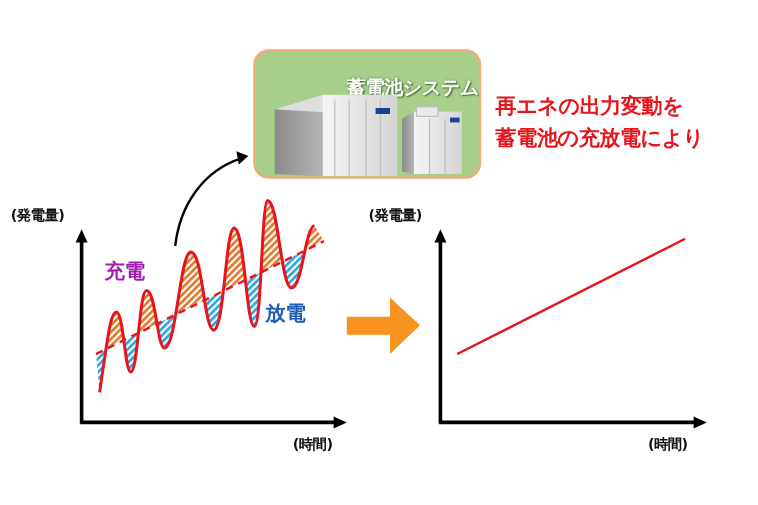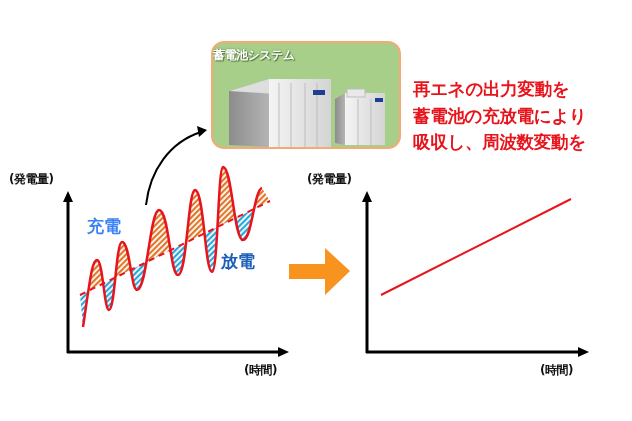--- a/index.html
+++ b/index.html
@@ -6,24 +6,24 @@
   body { width: 632px; height: 421px; position: relative; overflow: hidden;
          font-family: "DejaVu Sans", sans-serif; }
   .abs { position: absolute; }
   .axis-label { font-size: 12px; color: #111; white-space: nowrap; letter-spacing: -0.5px; font-weight: bold; }
   .msg { left: 413px; top: 48px; width: 215px; font-size: 17.5px; line-height: 26.5px;
          font-weight: bold; color: #e8141c; letter-spacing: -0.3px; margin-top: 28px; }
   .msg div { white-space: nowrap; }
   .system-box { left: 211px; top: 41px; width: 186px; height: 104px;
                 background: #a7cf8a; border: 2px solid #f4a977; border-radius: 13px;
                 box-sizing: content-box; overflow: hidden; }
-  .system-title { position: absolute; left: 0; right: 0; top: 4px; text-align: left;
-                  font-size: 12px; font-weight: bold; color: #ffffff;
+  .system-title { position: absolute; left: 0; right: 0; top: 20px; text-align: right;
+                  font-size: 16px; font-weight: bold; color: #ffffff;
                   text-shadow: 0 0 2px #5c7f45, 1px 1px 1px #4d6d39; letter-spacing: -0.5px; }
-  .lbl-charge { left: 87px; top: 215px; font-size: 17px; font-weight: bold; color: #3b82f6; }
+  .lbl-charge { left: 87px; top: 215px; font-size: 17px; font-weight: bold; color: #a21caf; }
   .lbl-discharge { left: 221px; top: 250px; font-size: 17px; font-weight: bold; color: #1c5eb8; }
 </style>
 </head>
 <body>
 
 <svg class="abs" style="left:0;top:0" width="632" height="421" viewBox="0 0 632 421">
   <defs>
     <pattern id="hatchOrange" patternUnits="userSpaceOnUse" width="4" height="4" patternTransform="rotate(45)">
       <rect width="4" height="4" fill="#ffffff"></rect>
       <rect width="2.2" height="4" fill="#e0782a"></rect>
@@ -107,21 +107,20 @@
       <line x1="145" y1="56" x2="145" y2="102"></line>
         <line x1="158" y1="56" x2="158" y2="102"></line>
     </g>
     <rect x="162" y="55" width="8" height="4" fill="#1c3f8f"></rect>
   </svg>
 </div>
 
 <div class="abs msg">
   <div>再エネの出力変動を</div>
   <div>蓄電池の充放電により</div>
-  <div>吸収し、周波数変動を</div>
 </div>
 
 <div class="abs axis-label" style="left:9px;top:171px">(発電量)</div>
 <div class="abs axis-label" style="left:244px;top:362px">(時間)</div>
 <div class="abs lbl-charge">充電</div>
 <div class="abs lbl-discharge">放電</div>
 
 <div class="abs axis-label" style="left:307px;top:171px">(発電量)</div>
 <div class="abs axis-label" style="left:540px;top:362px">(時間)</div>
 

